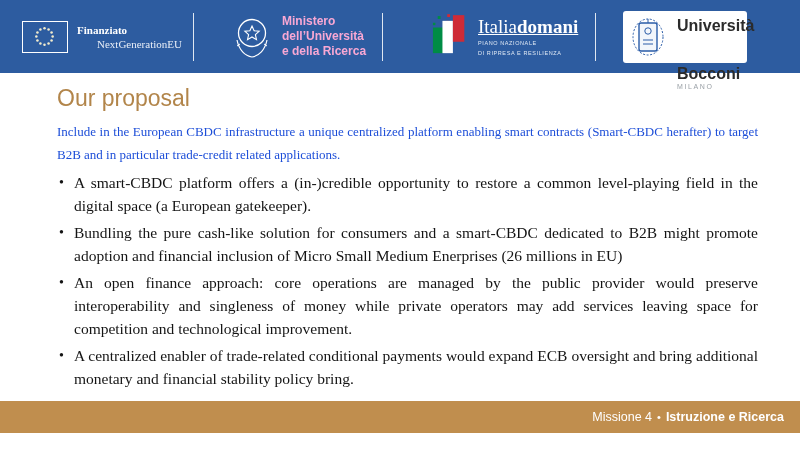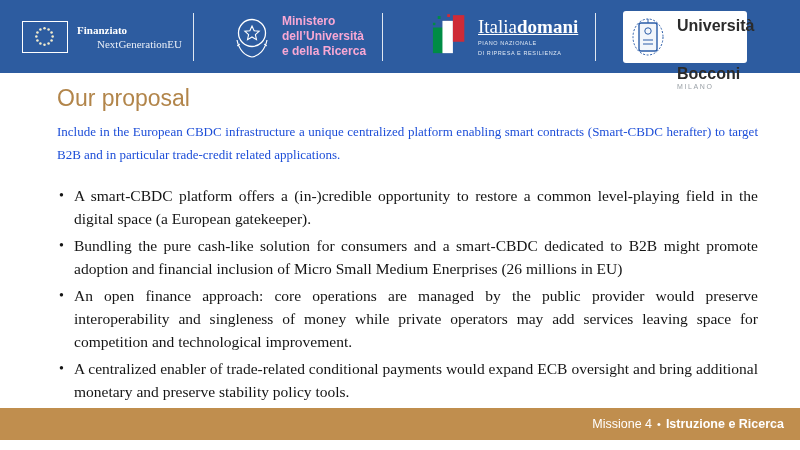--- a/index.html
+++ b/index.html
@@ -40,32 +40,32 @@
   .content { padding:13px 42px 10px 57px; }
   .heading {
     font-family:"Liberation Sans", sans-serif; color:#b2854a;
     font-size:23px; font-weight:normal; line-height:24px;
   }
   .intro {
     margin-top:10px; font-family:"Liberation Serif", serif; color:#1d4ed8;
     font-size:13px; line-height:23px; text-align:justify;
   }
   .subheading { margin-top:4px; }
-  ul.bullets { margin-top:18px; list-style:none; }
+  ul.bullets { margin-top:5px; list-style:none; }
   ul.bullets li {
     position:relative; padding-left:17px; margin-bottom:4px;
     font-family:"Liberation Serif", serif; color:#141414;
     font-size:15.5px; line-height:23px; text-align:justify;
   }
   ul.bullets li::before {
     content:"\2022"; position:absolute; left:2px; top:0; font-size:14px; color:#141414;
   }
   
   .bottombar {
-    position:absolute; left:0; bottom:10px; width:800px; height:32px; background:#c08e4e;
+    position:absolute; left:0; bottom:17px; width:800px; height:32px; background:#c08e4e;
     display:flex; align-items:center; justify-content:flex-end; padding-right:16px;
     color:#ffffff; font-size:12.5px;
   }
   .bottombar .sep { margin:0 5px; font-size:11px; }
   .bottombar .bold { font-weight:bold; }
   svg { display:block; }
 </style>
 </head>
 <body>
 
@@ -158,21 +158,21 @@
     </div>
   </div>
 
   <div class="content">
     <h1 class="heading">Our proposal</h1>
     <p class="intro">Include in the European CBDC infrastructure a unique centralized platform enabling smart contracts (Smart-CBDC herafter) to target B2B and in particular trade-credit related applications.</p>
     <ul class="bullets">
       <li>A smart-CBDC platform offers a (in-)credible opportunity to restore a common level-playing field in the digital space (a European gatekeeper).</li>
       <li>Bundling the pure cash-like solution for consumers and a smart-CBDC dedicated to B2B might promote adoption and financial inclusion of Micro Small Medium Enerprises (26 millions in EU)</li>
       <li>An open finance approach: core operations are managed by the public provider would preserve interoperability and singleness of money while private operators may add services leaving space for competition and technological improvement.</li>
-      <li>A centralized enabler of trade-related conditional payments would expand ECB oversight and bring additional monetary and preserve stability policy tools.</li>
+      <li>A centralized enabler of trade-related conditional payments would expand ECB oversight and bring additional monetary and financial stability policy bring.</li>
     </ul>
   </div>
 
   <div class="bottombar">
     <span>Missione 4</span>
     <span class="sep">•</span>
     <span class="bold">Istruzione e Ricerca</span>
   </div>
 
 </div>

